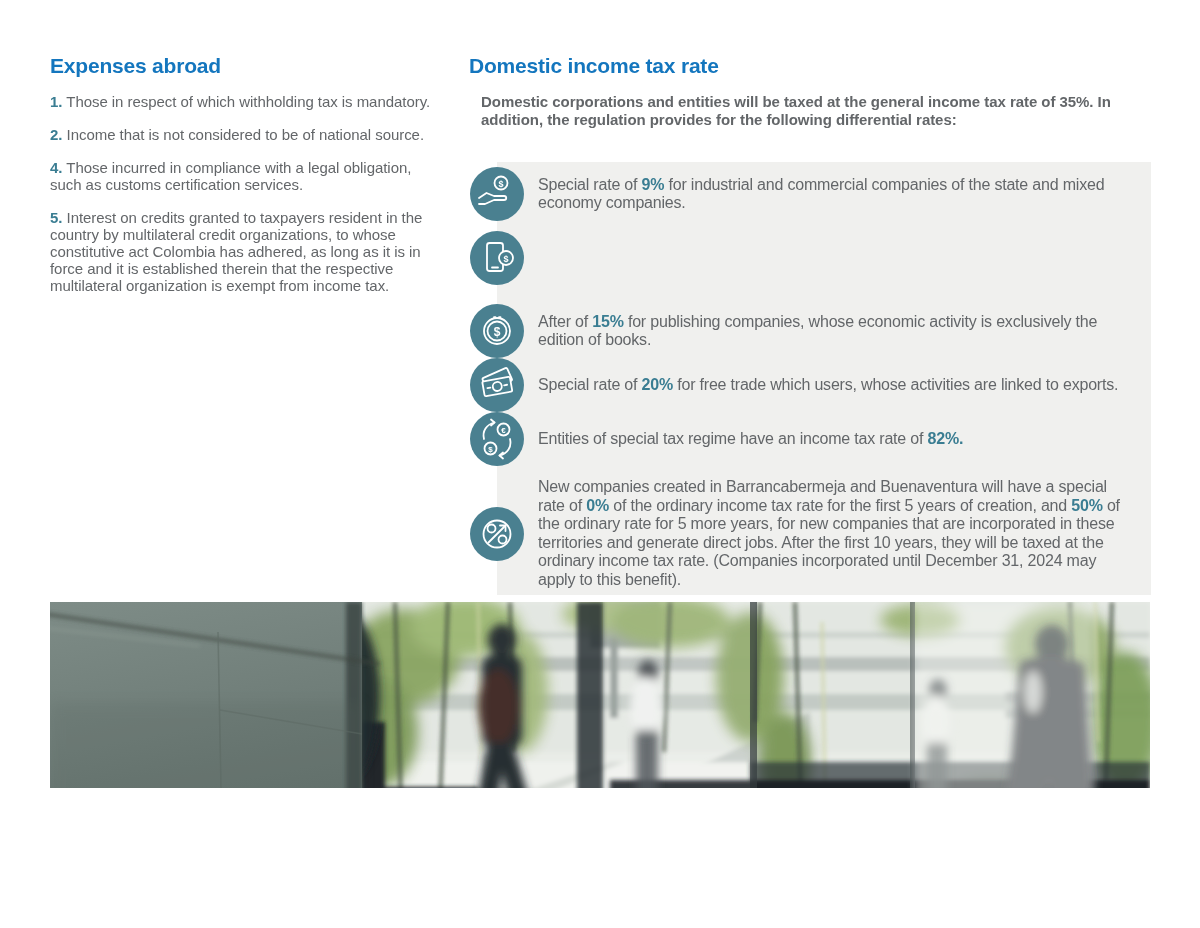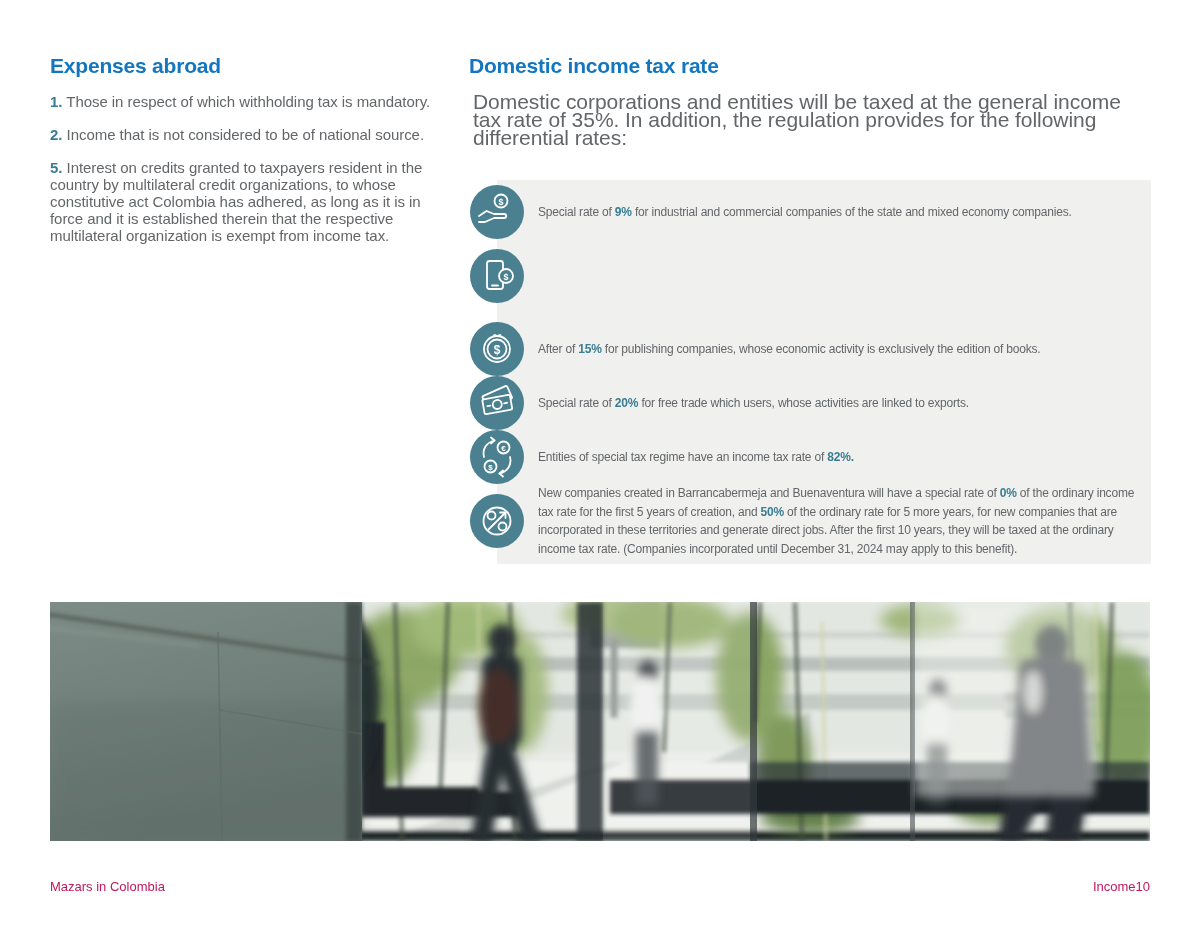--- a/index.html
+++ b/index.html
@@ -1,47 +1,48 @@
 <!DOCTYPE html>
 <html><head>
 <meta charset="utf-8">
 <style>
   html,body{margin:0;padding:0;background:#fff;}
-  .page{position:relative;width:1200px;height:928px;background:#ffffff;overflow:hidden;
+  .page{position:relative;width:1200px;height:788px;background:#ffffff;overflow:hidden;
         font-family:"Liberation Sans", sans-serif;color:#636669;}
   h2{font-size:21px;line-height:24px;margin:0 0 15px 0;color:#1476BE;font-weight:700;letter-spacing:-0.2px;}
   .col-left{position:absolute;left:50px;top:54px;width:385px;}
   .col-left p{font-size:15px;line-height:17px;margin:0 0 16px 0;letter-spacing:-0.05px;}
   .col-right{position:absolute;left:469px;top:54px;width:682px;}
-  .col-right .intro{font-size:21px;line-height:18px;margin:0 0 33px 4px;letter-spacing:-0.05px;}
+  .col-right .intro{font-size:15px;line-height:18px;margin:0 0 33px 12px;letter-spacing:-0.05px;font-weight:bold;}
   .hl{color:#3A7D92;font-weight:700;}
   .num{color:#3A7D92;font-weight:700;}
   .rates-box{margin-left:28px;width:654px;background:#F0F0EE;padding:5px 0 6px 0;box-sizing:border-box;}
   .rate-row{position:relative;display:flex;align-items:center;min-height:54px;
             padding-left:41px;padding-right:14px;}
-  .rate-row.m10{margin-top:10px;} .rate-row.m19{margin-top:19px;} .rate-row.m12{justify-content:flex-end;}
+  .rate-row.m10{margin-top:10px;} .rate-row.m19{margin-top:19px;} .rate-row.m12{margin-top:12px;justify-content:flex-end;}
   .rate-icon{position:absolute;left:-27px;top:50%;transform:translateY(-50%);width:54px;height:54px;}
-  .rate-text{font-size:12px;line-height:18.5px;letter-spacing:-0.2px;}
+  .rate-text{font-size:16px;line-height:18.5px;letter-spacing:-0.2px;}
   .photo{position:absolute;left:50px;top:602px;width:1100px;height:239px;overflow:hidden;}
   .photo svg{display:block;width:100%;height:100%;}
   .footer{position:absolute;left:50px;top:879px;width:1100px;display:flex;justify-content:space-between;
           font-size:13px;color:#be185d;}
   .footer .pageno{}
   .icon-stroke{stroke:#fff;stroke-width:1.8;fill:none;stroke-linecap:round;stroke-linejoin:round;}
   .icon-txt{fill:#fff;font-family:"Liberation Sans",sans-serif;font-weight:bold;text-anchor:middle;}
 </style>
 </head>
 <body>
 
 <div class="page">
 
   <div class="col-left">
     <h2>Expenses abroad</h2>
     <p><span class="num">1.</span> <span>Those in respect of which withholding tax is mandatory.</span></p>
     <p><span class="num">2.</span> <span>Income that is not considered to be of national source.</span></p>
+    <p><span class="num">4.</span> <span>Those incurred in compliance with a legal obligation, such as customs certification services.</span></p>
     <p><span class="num">5.</span> <span>Interest on credits granted to taxpayers resident in the country by multilateral credit organizations, to whose constitutive act Colombia has adhered, as long as it is in force and it is established therein that the respective multilateral organization is exempt from income tax.</span></p>
   </div>
 
   <div class="col-right">
     <h2>Domestic income tax rate</h2>
     <p class="intro">Domestic corporations and entities will be taxed at the general income tax rate of 35%. In addition, the regulation provides for the following differential rates:</p>
 
     <div class="rates-box">
 
       <div class="rate-row">

